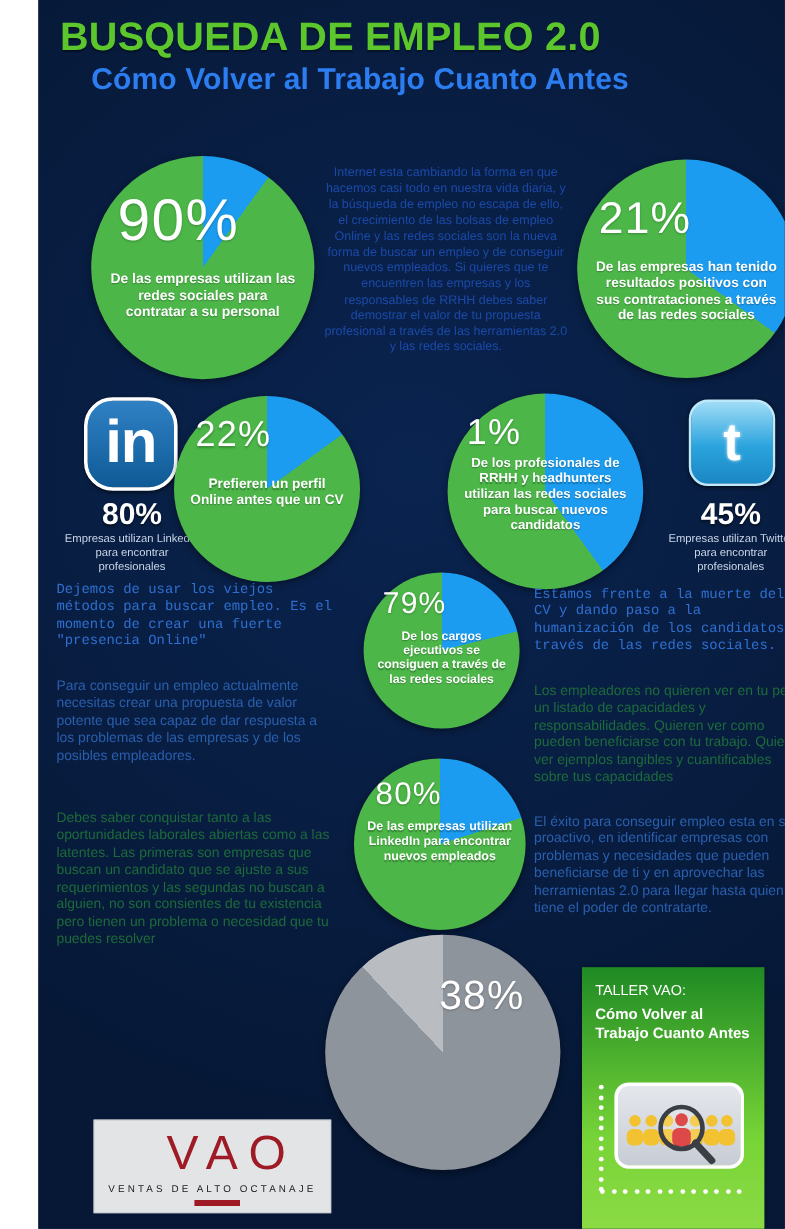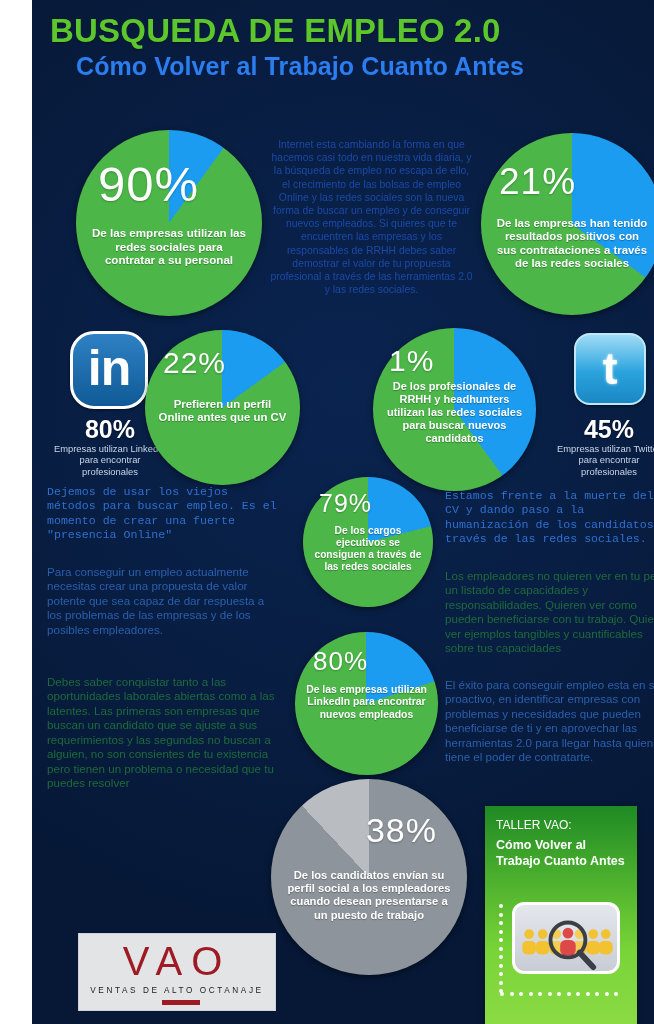--- a/index.html
+++ b/index.html
@@ -103,21 +103,21 @@
   .dots-v i{display:block;width:4px;height:4px;border-radius:50%;background:#ffffff;margin-bottom:4.5px;}
   .dots-h{position:absolute;left:15px;top:176px;width:126px;height:5px;}
   .dots-h i{display:inline-block;width:4px;height:4px;border-radius:50%;background:#ffffff;margin-right:5.5px;}
 
   
   .vao{
     position:absolute;left:46px;top:933px;width:198px;height:78px;
     background:#e3e4e6;border:1px solid #cfd2d6;box-sizing:border-box;
   }
   .vao .letters{
-    position:absolute;left:0;top:7px;width:100%;text-align:center;
+    position:absolute;left:16px;top:7px;width:100%;text-align:center;
     color:#9e1b26;font-size:40px;font-weight:normal;letter-spacing:9px;
     font-family:"Liberation Sans",sans-serif;line-height:1;
   }
   .vao .tagline{
     position:absolute;left:0;top:52px;width:100%;text-align:center;
     color:#1b1b1b;font-size:8.2px;font-weight:normal;letter-spacing:2.6px;
   }
   .vao .bar{position:absolute;left:83px;top:66px;width:38px;height:5px;background:#9e1b26;}
 </style>
 </head>
@@ -194,21 +194,20 @@
     </div>
 
     <div class="tb blue" style="left:413px;top:489px;width:228px;font-size:11.6px;">Estamos frente a la muerte del CV y dando paso a la humanización de los candidatos a través de las redes sociales.</div>
     <div class="tb green" style="left:413px;top:569px;width:228px;font-size:11.6px;">Los empleadores no quieren ver en tu perfil  un listado de capacidades y responsabilidades. Quieren ver como pueden beneficiarse con tu trabajo. Quieren ver ejemplos tangibles y cuantificables sobre tus capacidades</div>
     <div class="tb blue2" style="left:413px;top:678px;width:228px;font-size:11.6px;">El éxito para conseguir empleo esta en ser proactivo, en identificar empresas con problemas y necesidades que pueden beneficiarse de ti y en aprovechar las herramientas 2.0 para llegar hasta quien tiene el poder de contratarte.</div>
 
     <div class="pie" style="left:239px;top:779px;width:196px;height:196px;
                 background:conic-gradient(from -43.2deg, #b9bdc2 0deg 43.2deg, #8e949b 43.2deg 360deg);
                 box-shadow:0 2px 6px rgba(0,0,0,.45);">
       <div class="pct" style="top:34px;font-size:34px;text-align:right;padding-right:30px;width:auto;right:0;">38%</div>
-      <div class="cap" style="top:90px;font-size:11.2px;">De los candidatos envían su perfil social a los empleadores cuando desean presentarse a un puesto de trabajo</div>
     </div>
 
     <div class="taller">
       <div class="t1">TALLER VAO:</div>
       <div class="t2">Cómo Volver al Trabajo Cuanto Antes</div>
       <div class="dots-v">
         <i></i>
           <i></i>
           <i></i>
           <i></i>

